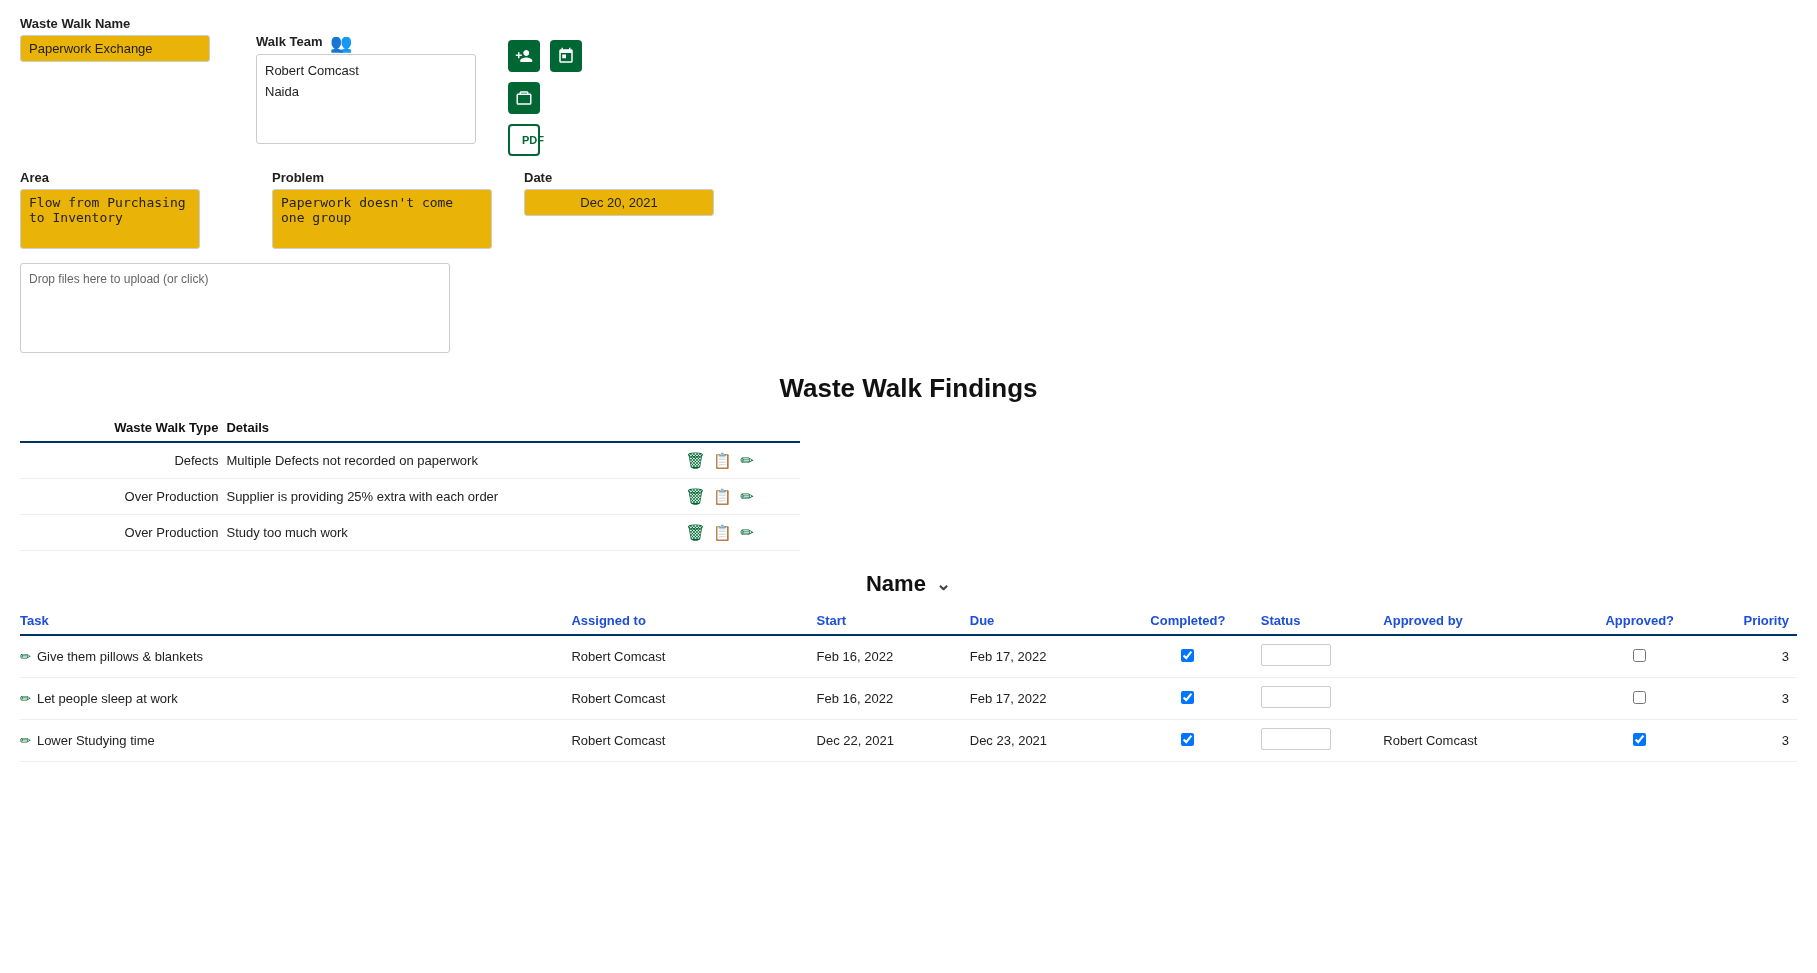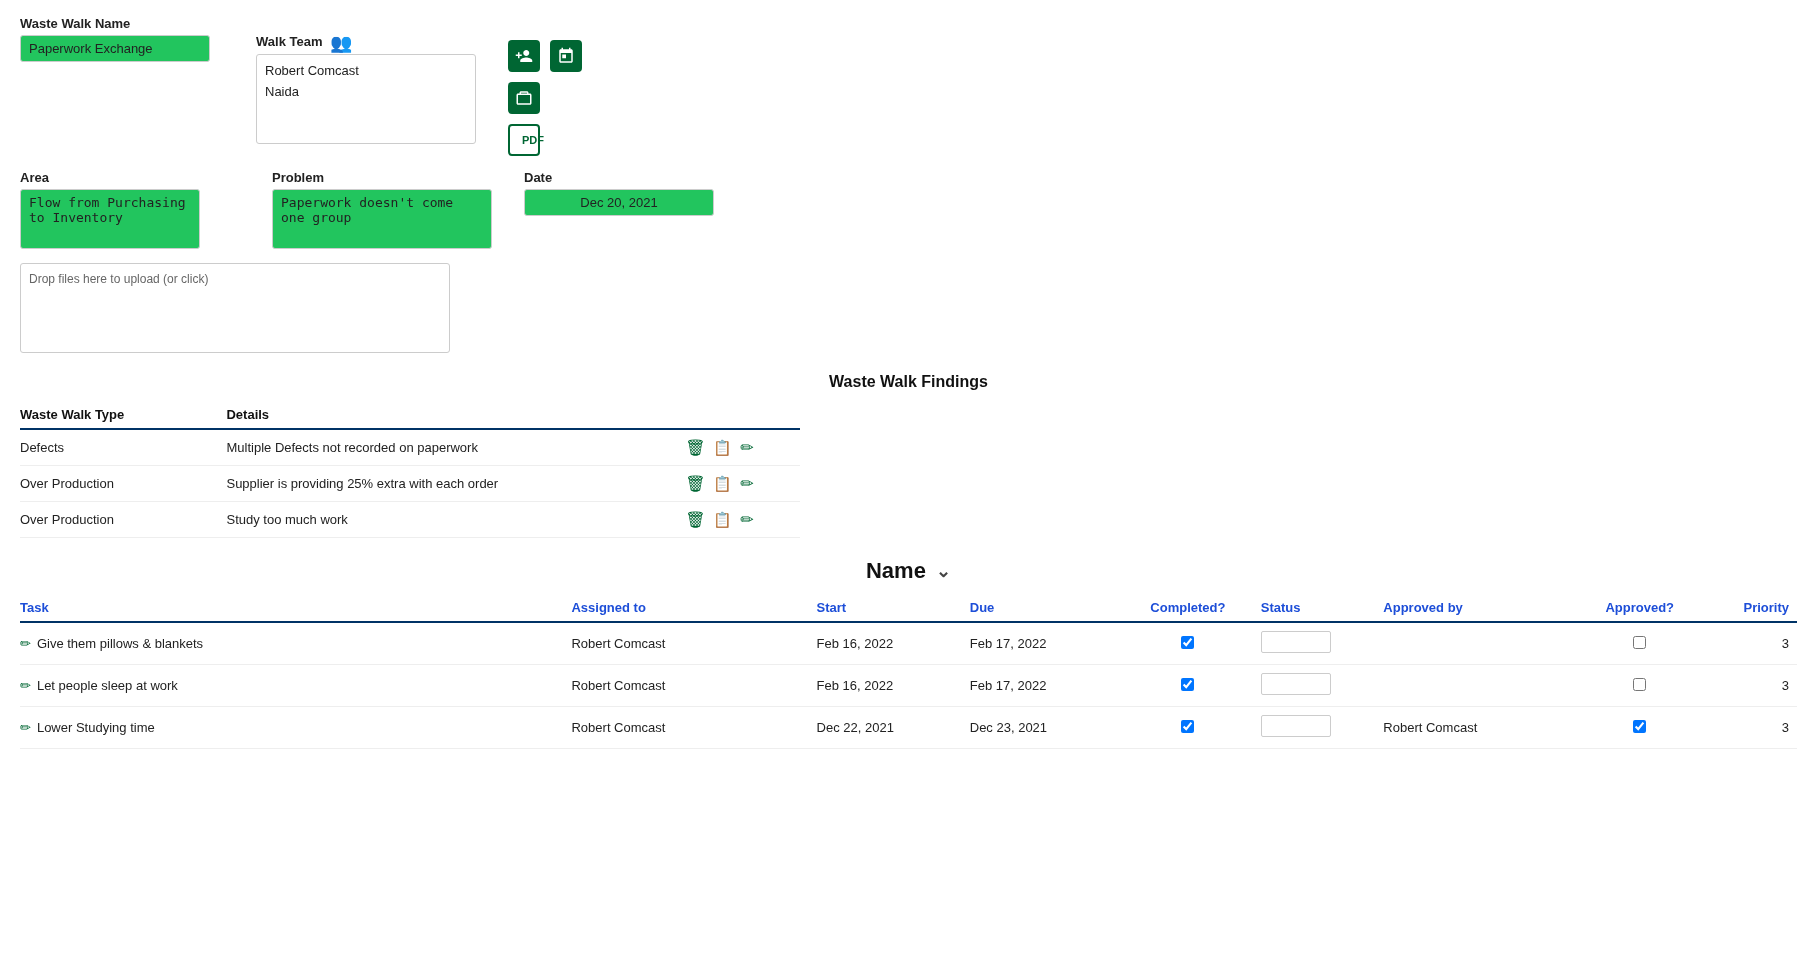--- a/index.html
+++ b/index.html
@@ -18,21 +18,21 @@
       margin-bottom: 4px;
       display: block;
     }
     .form-row { display: flex; gap: 16px; align-items: flex-start; margin-bottom: 14px; }
     .field-group { display: flex; flex-direction: column; justify-content: space-between; }
     input[type="text"], textarea {
       border: 1px solid #ccc;
       border-radius: 3px;
       padding: 5px 8px;
       font-size: 13px;
-      background: #22c55e;
+      background: #eab308;
       color: #222;
     }
     .walk-name-input { width: 190px; }
     .walk-team-box {
       width: 220px;
       height: 90px;
       border: 1px solid #ccc;
       border-radius: 3px;
       padding: 6px 8px;
       overflow-y: scroll;
@@ -63,41 +63,41 @@
     .files-drop {
       width: 430px; height: 90px;
       border: 1px solid #ccc;
       border-radius: 3px;
       padding: 8px;
       color: #666;
       font-size: 12px;
     }
     .section-title {
       text-align: center;
-      font-size: 16px;
+      font-size: 26px;
       font-weight: bold;
       color: #111;
       margin: 20px 0 12px;
     }
     .findings-table { width: 780px; border-collapse: collapse; margin-bottom: 20px; }
     .findings-table thead tr { border-bottom: 2px solid #003366; }
     .findings-table th {
       text-align: left;
       font-weight: bold;
       font-size: 13px;
       padding: 4px 8px 6px 0;
       color: #111;
     }
     .findings-table td {
       padding: 8px 8px 8px 0;
       font-size: 13px;
       vertical-align: middle;
       border-bottom: 1px solid #eee;
     }
-    .findings-table .type-col { width: 180px; }
+    .findings-table .type-col { width: 180px; text-align: right; }
     .findings-table .detail-col { width: 400px; }
     .findings-table .actions-col { width: 100px; white-space: nowrap; }
     .row-actions { display: flex; gap: 8px; align-items: center; }
     .row-icon { color: #006633; font-size: 16px; cursor: pointer; }
     .tasks-header {
       display: flex; align-items: center; justify-content: center; gap: 10px;
       font-size: 22px; font-weight: bold; color: #111;
       margin: 10px 0 12px;
     }
     .chevron-icon { color: #444; font-size: 18px; cursor: pointer; }

